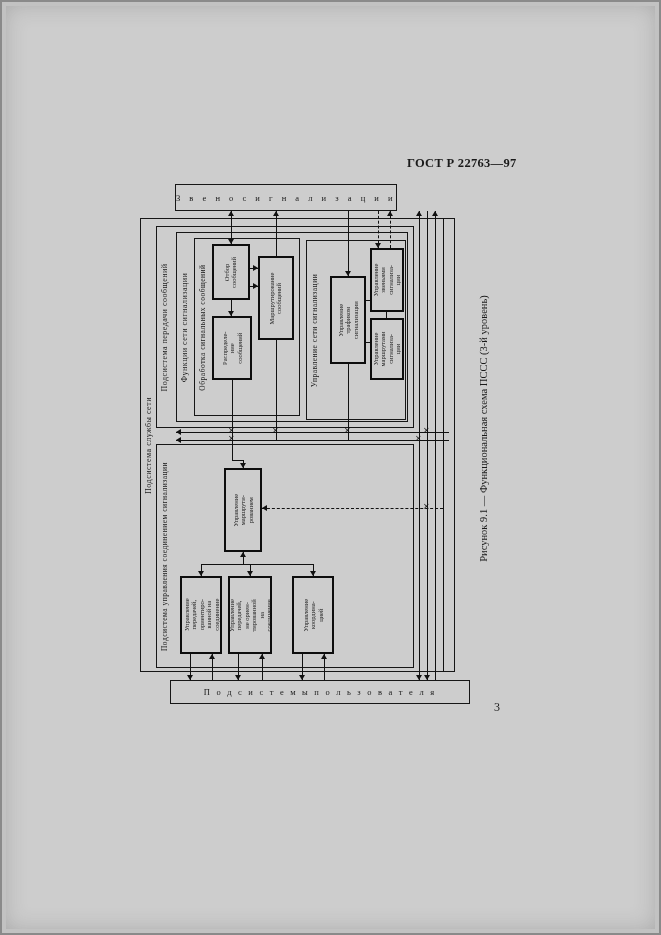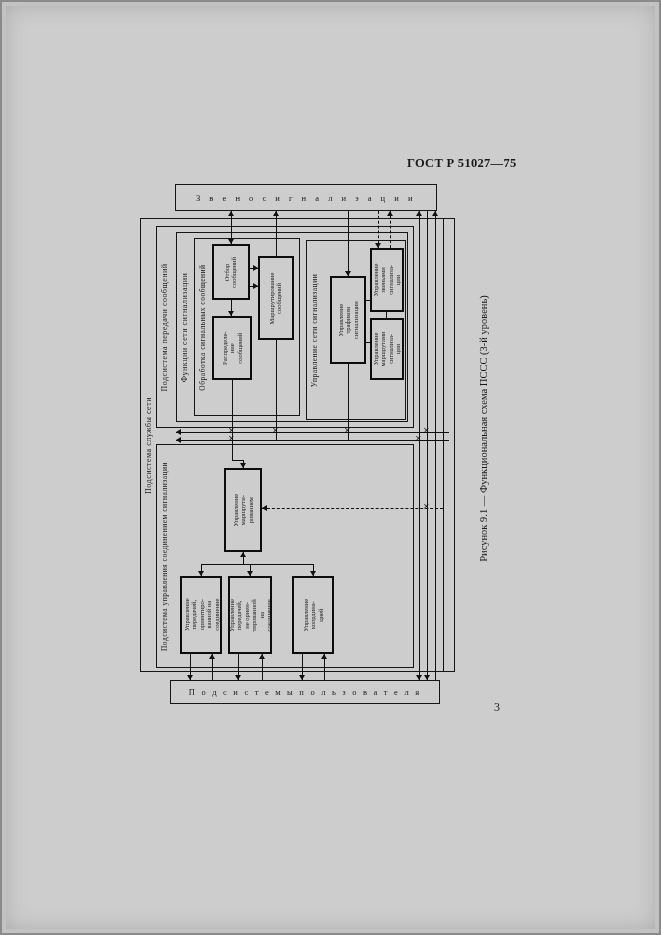--- a/index.html
+++ b/index.html
@@ -60,21 +60,21 @@
   .arw.dn { border-left:3px solid transparent; border-right:3px solid transparent; border-top:5px solid #111; }
   .arw.lt { border-top:3px solid transparent; border-bottom:3px solid transparent; border-right:5px solid #111; }
   .arw.rt { border-top:3px solid transparent; border-bottom:3px solid transparent; border-left:5px solid #111; }
   .xmark { position: absolute; font: 8px "DejaVu Sans", sans-serif; color: #111; line-height: 1; }
 </style>
 </head>
 <body>
 
 <div class="page">
 
-  <div class="hdr">ГОСТ Р 51027—75</div>
+  <div class="hdr">ГОСТ Р 22763—97</div>
 
   <div class="diagram">
 
     <div class="rect" style="left:140px;top:218px;width:315px;height:454px">
       <div class="vlab" style="width:15px">
         <span>Подсистема службы сети</span>
       </div>
     </div>
 
     <div class="rect" style="left:156px;top:226px;width:258px;height:202px">
@@ -227,24 +227,24 @@
 тированной
 на
 соединение</span>
     </div>
     <div class="box" style="left:292px;top:576px;width:42px;height:78px">
       <span>Управление
 координа-
 цией</span>
     </div>
 
-    <div class="busbar" id="linkbar" style="left:175px;top:184px;width:262px;height:27px">
+    <div class="busbar" id="linkbar" style="left:175px;top:184px;width:222px;height:27px">
       <span>З в е н о   с и г н а л и з а ц и и</span>
     </div>
-    <div class="busbar" id="userbar" style="left:170px;top:680px;width:270px;height:24px">
+    <div class="busbar" id="userbar" style="left:170px;top:680px;width:300px;height:24px">
       <span>П о д с и с т е м ы   п о л ь з о в а т е л я</span>
     </div>
 
   </div>
 
   <div class="caption">Рисунок 9.1 — Функциональная схема ПССС (3-й уровень)</div>
   <div class="pagenum">3</div>
 
 </div>
 

